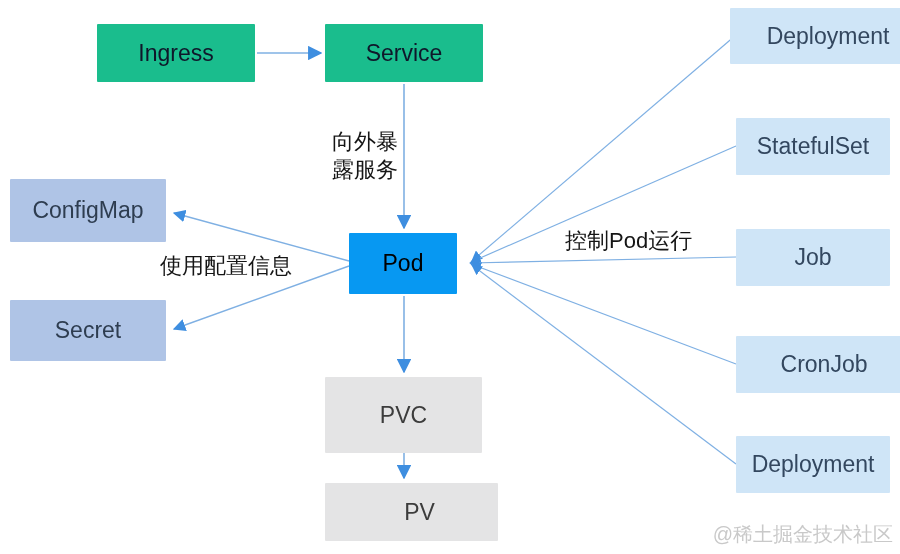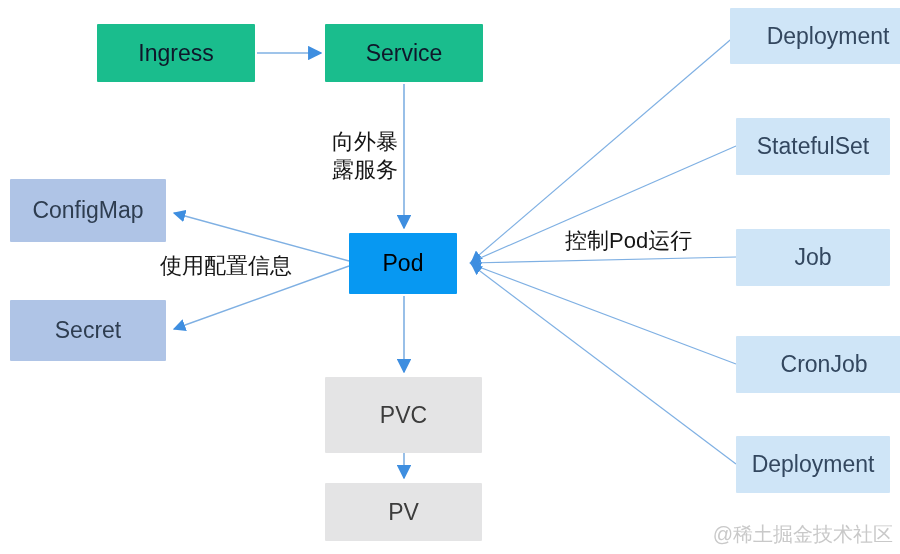--- a/index.html
+++ b/index.html
@@ -57,21 +57,21 @@
   #n-service     { left: 325px; top: 24px;  width: 158px; height: 58px; }
   #n-pod         { left: 349px; top: 233px; width: 108px; height: 61px; }
   #n-deployment  { left: 730px; top: 8px;   width: 170px; height: 56px; padding-left: 13px; }
   #n-statefulset { left: 736px; top: 118px; width: 154px; height: 57px; }
   #n-job         { left: 736px; top: 229px; width: 154px; height: 57px; }
   #n-cronjob     { left: 736px; top: 336px; width: 176px; height: 57px; }
   #n-daemonset   { left: 736px; top: 436px; width: 154px; height: 57px; }
   #n-configmap   { left: 10px;  top: 179px; width: 156px; height: 63px; }
   #n-secret      { left: 10px;  top: 300px; width: 156px; height: 61px; }
   #n-pvc         { left: 325px; top: 377px; width: 157px; height: 76px; }
-  #n-pv          { left: 325px; top: 483px; width: 157px; height: 58px; }
+  #n-pv          { left: 325px; top: 483px; width: 157px; height: 58px; padding-left: 16px; }
 
   
   #l-expose  { left: 332px; top: 128px; }
   #l-control { left: 565px; top: 227px; }
   #l-config  { left: 160px; top: 252px; }
   #l-storage { left: 315px; top: 310px; }
 </style>
 </head>
 <body>
 

